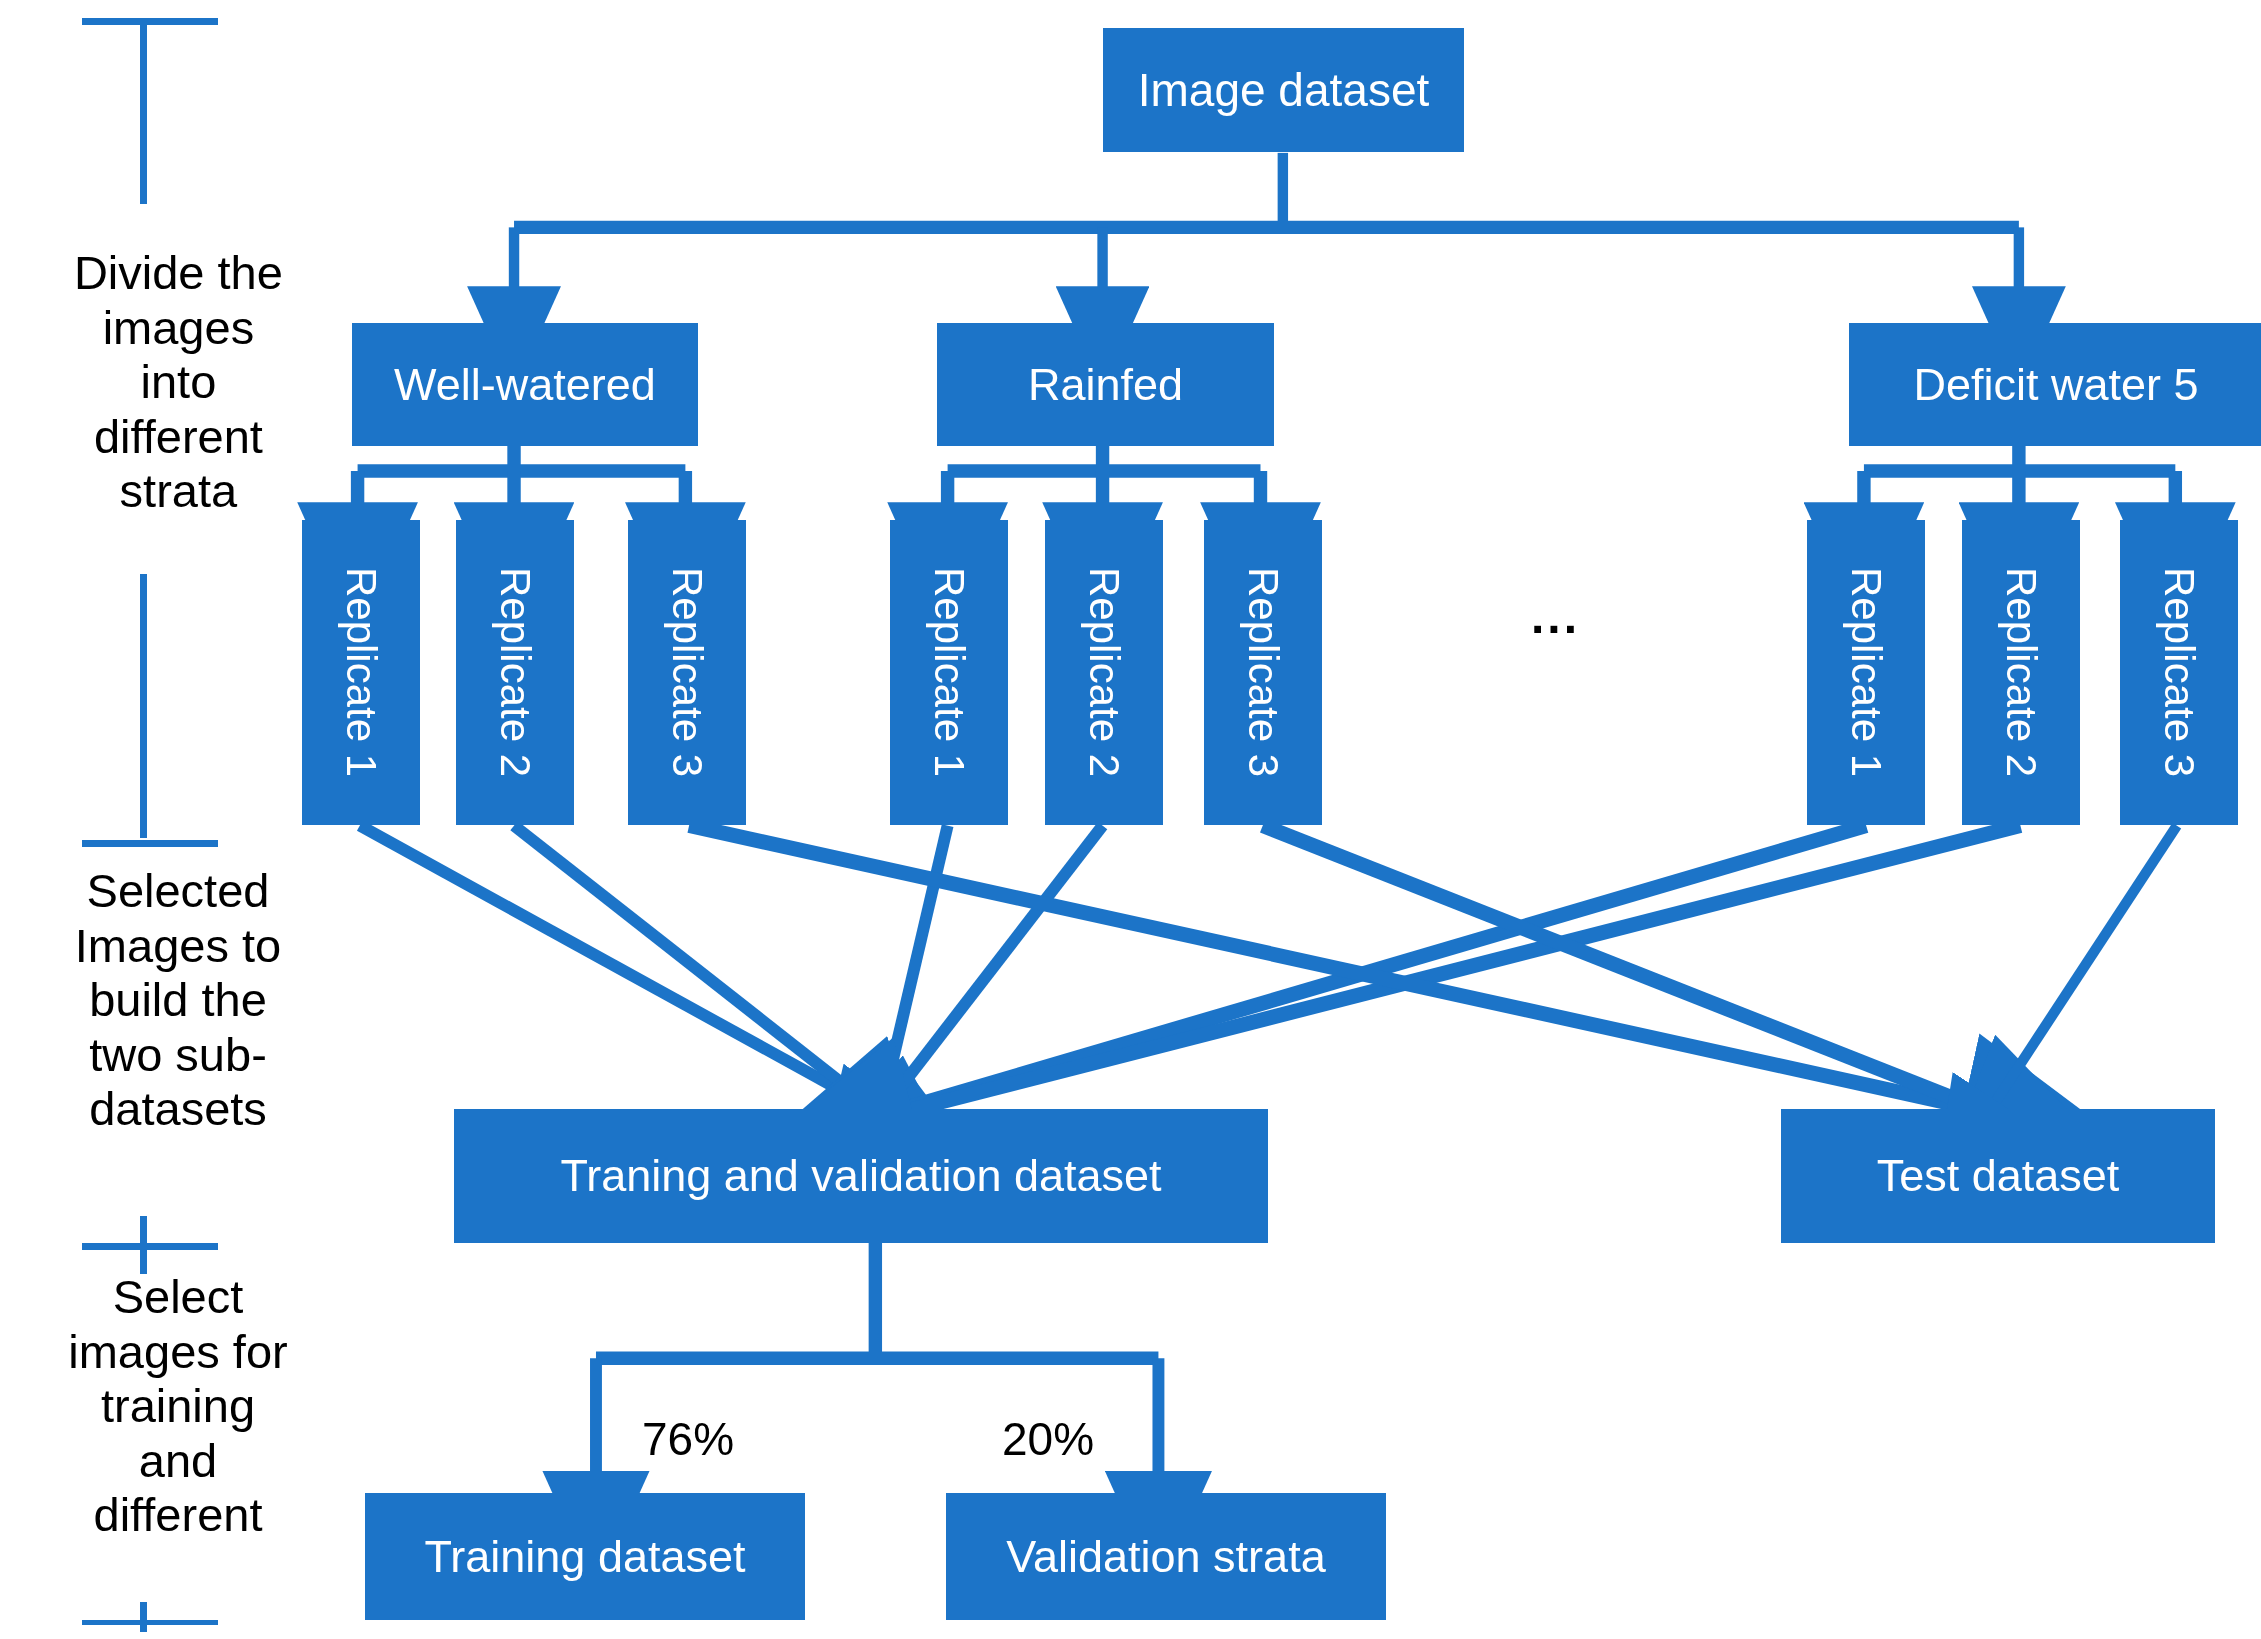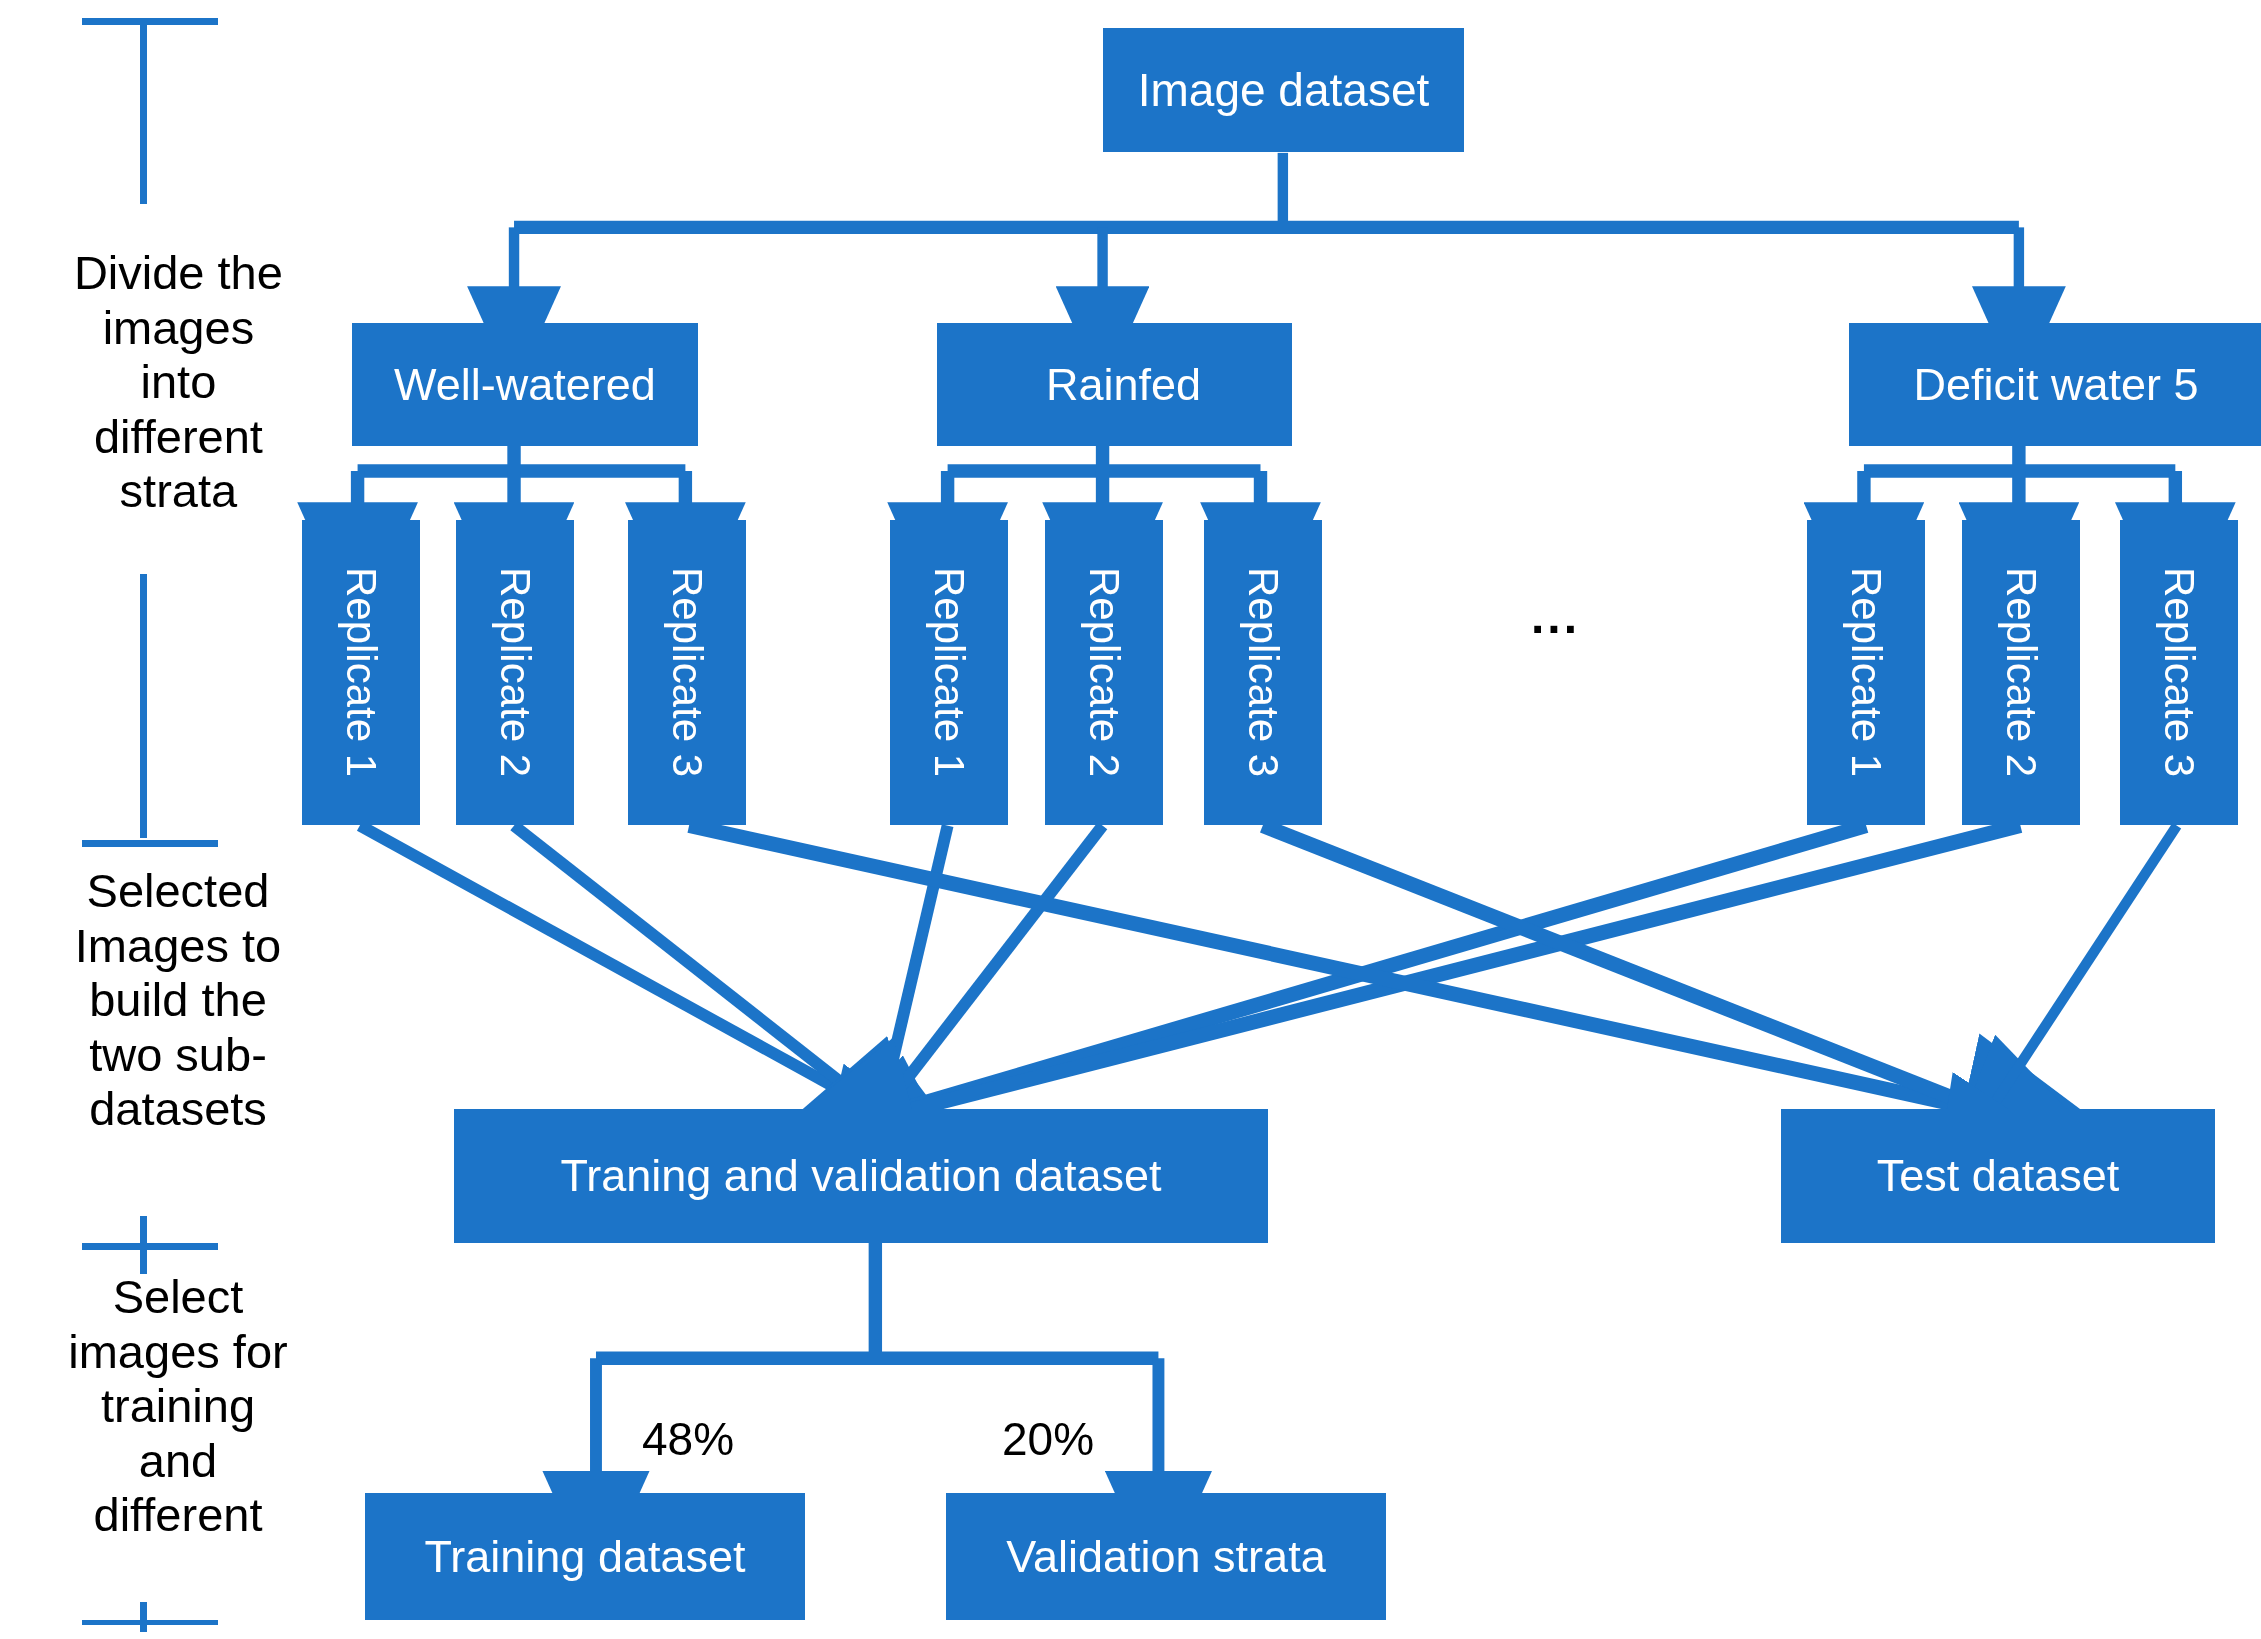--- a/index.html
+++ b/index.html
@@ -98,21 +98,21 @@
       <path d="M1175,1668 L1175,1823" stroke-width="18"></path>
       <path d="M800,1823 L1555,1823" stroke-width="18"></path>
       <path d="M800,1823 L800,1990" stroke-width="16" marker-end="url(#ah)"></path>
       <path d="M1555,1823 L1555,1990" stroke-width="16" marker-end="url(#ah)"></path>
     </g>
   </svg>
 
   <div class="box title" style="left:1103px;top:28px;width:361px;height:124px;">Image dataset</div>
 
   <div class="box h" style="left:352px;top:323px;width:346px;height:123px;">Well-watered</div>
-  <div class="box h" style="left:937px;top:323px;width:337px;height:123px;padding-left:18px;">Rainfed</div>
+  <div class="box h" style="left:937px;top:323px;width:337px;height:123px;">Rainfed</div>
   <div class="box h" style="left:1849px;top:323px;width:414px;height:123px;">Deficit water 5</div>
 
   <div class="box rep" style="left:302px;top:520px;width:118px;height:305px;">
     <span>Replicate 1</span>
     </div>
   <div class="box rep" style="left:456px;top:520px;width:118px;height:305px;">
     <span>Replicate 2</span>
     </div>
   <div class="box rep" style="left:628px;top:520px;width:118px;height:305px;">
     <span>Replicate 3</span>
@@ -136,20 +136,20 @@
   <div class="box rep" style="left:1962px;top:520px;width:118px;height:305px;">
     <span>Replicate 2</span>
     </div>
   <div class="box rep" style="left:2120px;top:520px;width:118px;height:305px;">
     <span>Replicate 3</span>
     </div>
 
   <div class="box h" style="left:454px;top:1109px;width:814px;height:134px;">Traning and validation dataset</div>
   <div class="box h" style="left:1781px;top:1109px;width:434px;height:134px;">Test dataset</div>
 
-  <div class="pct" style="left:642px;top:1412px;">48%</div>
+  <div class="pct" style="left:642px;top:1412px;">76%</div>
   <div class="pct" style="left:1002px;top:1412px;">20%</div>
 
   <div class="box h" style="left:365px;top:1493px;width:440px;height:127px;">Training dataset</div>
   <div class="box h" style="left:946px;top:1493px;width:440px;height:127px;">Validation strata</div>
 
 </div>
 
 
 </body></html>

